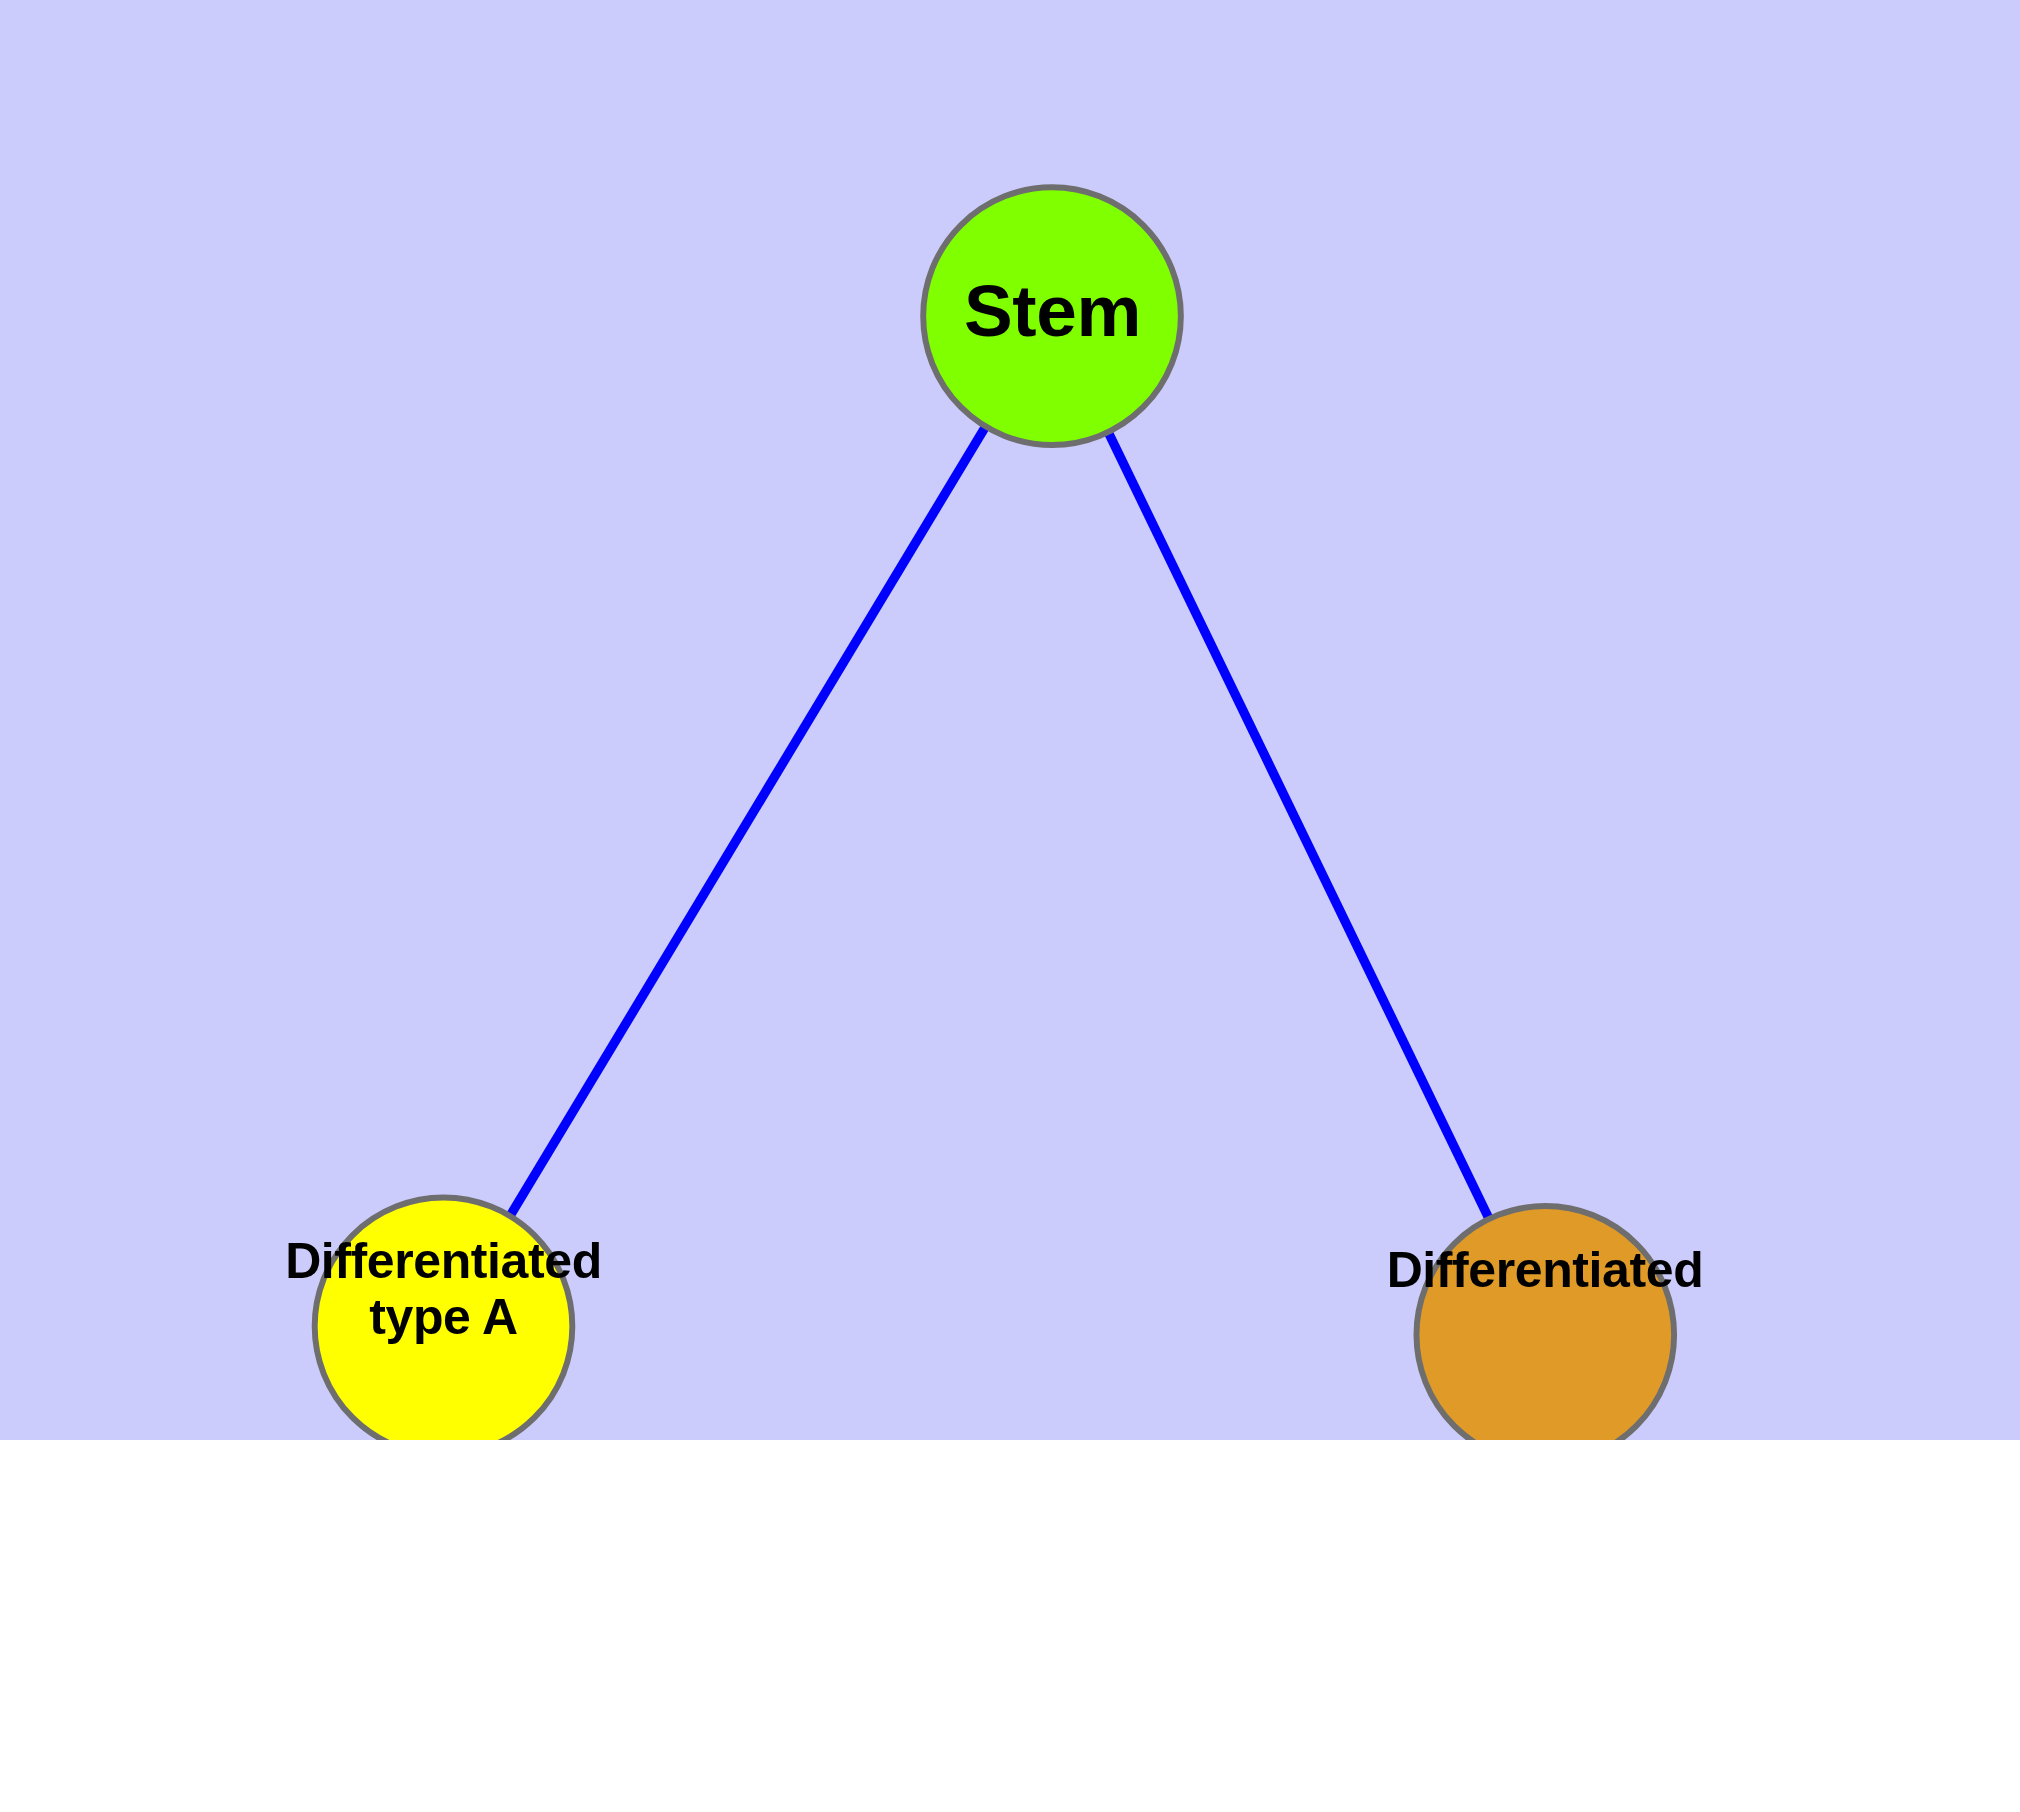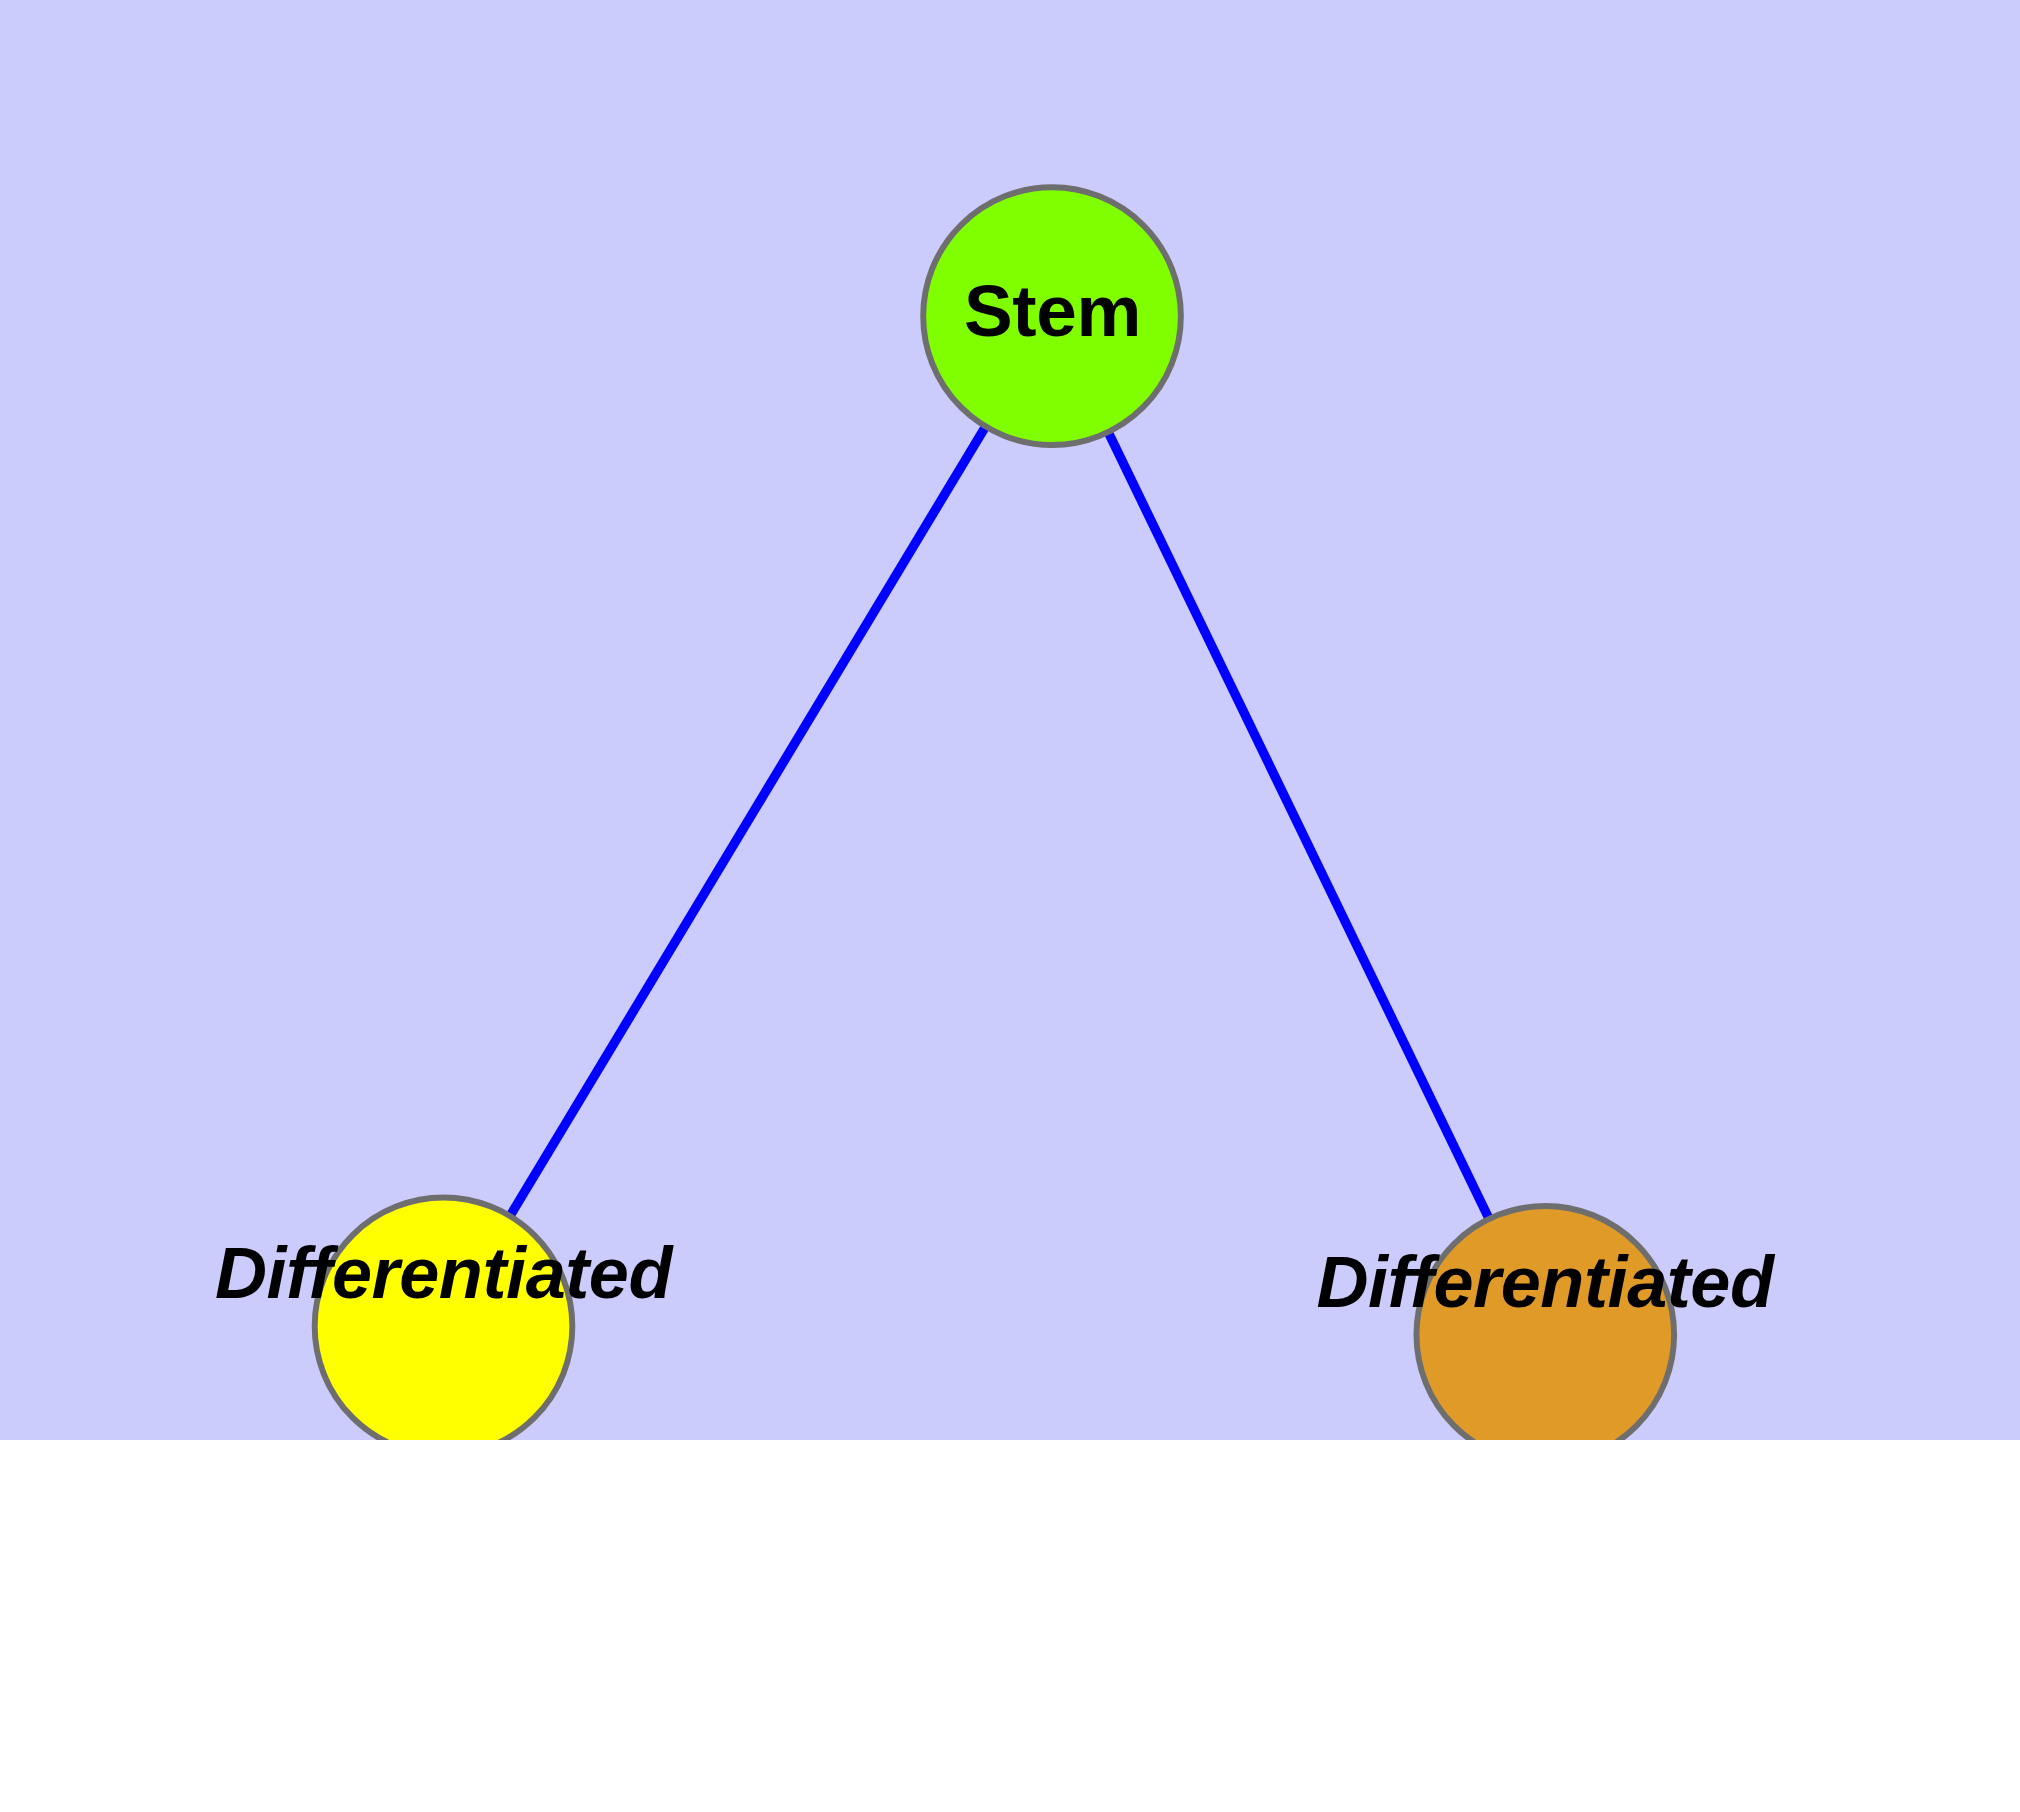--- a/index.html
+++ b/index.html
@@ -37,22 +37,21 @@
     font-family: "Liberation Sans", "DejaVu Sans", sans-serif;
     line-height: 1.12;
     white-space: nowrap;
     letter-spacing: -0.4px;
     pointer-events: none;
   }
   .label-stem {
     font-size: 73px;
   }
   .label-diff {
-    font-size: 72px;
-    font-style: italic;
+    font-size: 50px;
   }
 </style>
 </head>
 <body>
 
 <div id="canvas">
 
   <div id="graph-bg" style="background: rgb(204, 204, 252);"></div>
 
   <svg id="graph-svg" viewBox="0 0 2384 2138">
@@ -68,20 +67,21 @@
       <circle cx="1823" cy="1575" r="152" fill="#e09a28" stroke="#6e6e6e" stroke-width="7"></circle>
     </g>
   </svg>
 
   <div class="node-label label-stem" style="left: 798px; top: 270px; width: 509px;">
     <span>Stem</span>
   </div>
 
   <div class="node-label label-diff" style="left: 19.5px; top: 1233px; width: 848px;">
     <div>Differentiated</div>
+    <div>type A</div>
   </div>
 
   <div class="node-label label-diff" style="left: 1121px; top: 1242px; width: 848px;">
     <div>Differentiated</div>
   </div>
 
 </div>
 
 
 </body></html>

